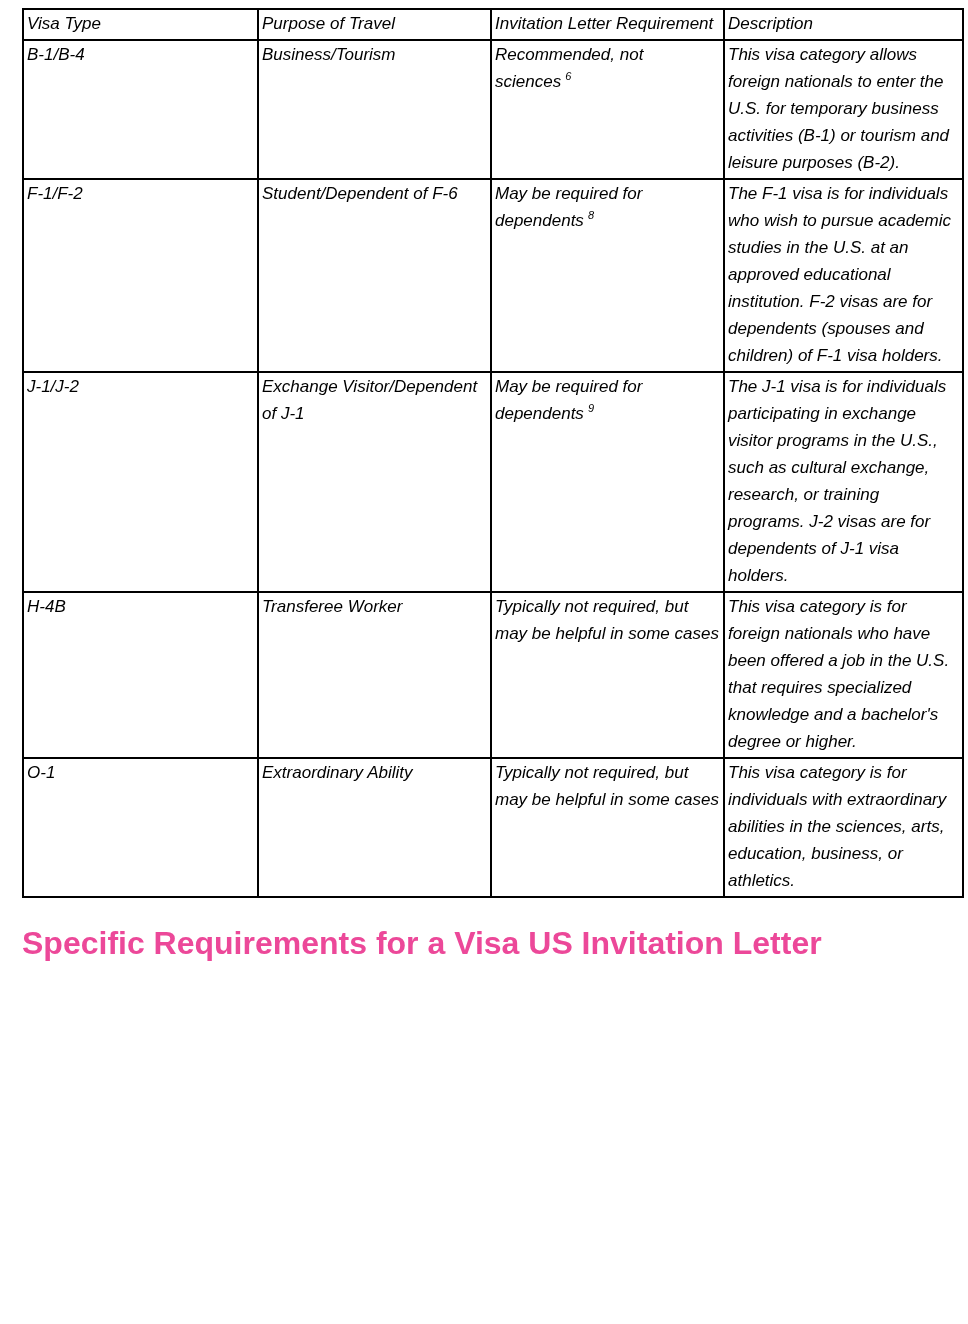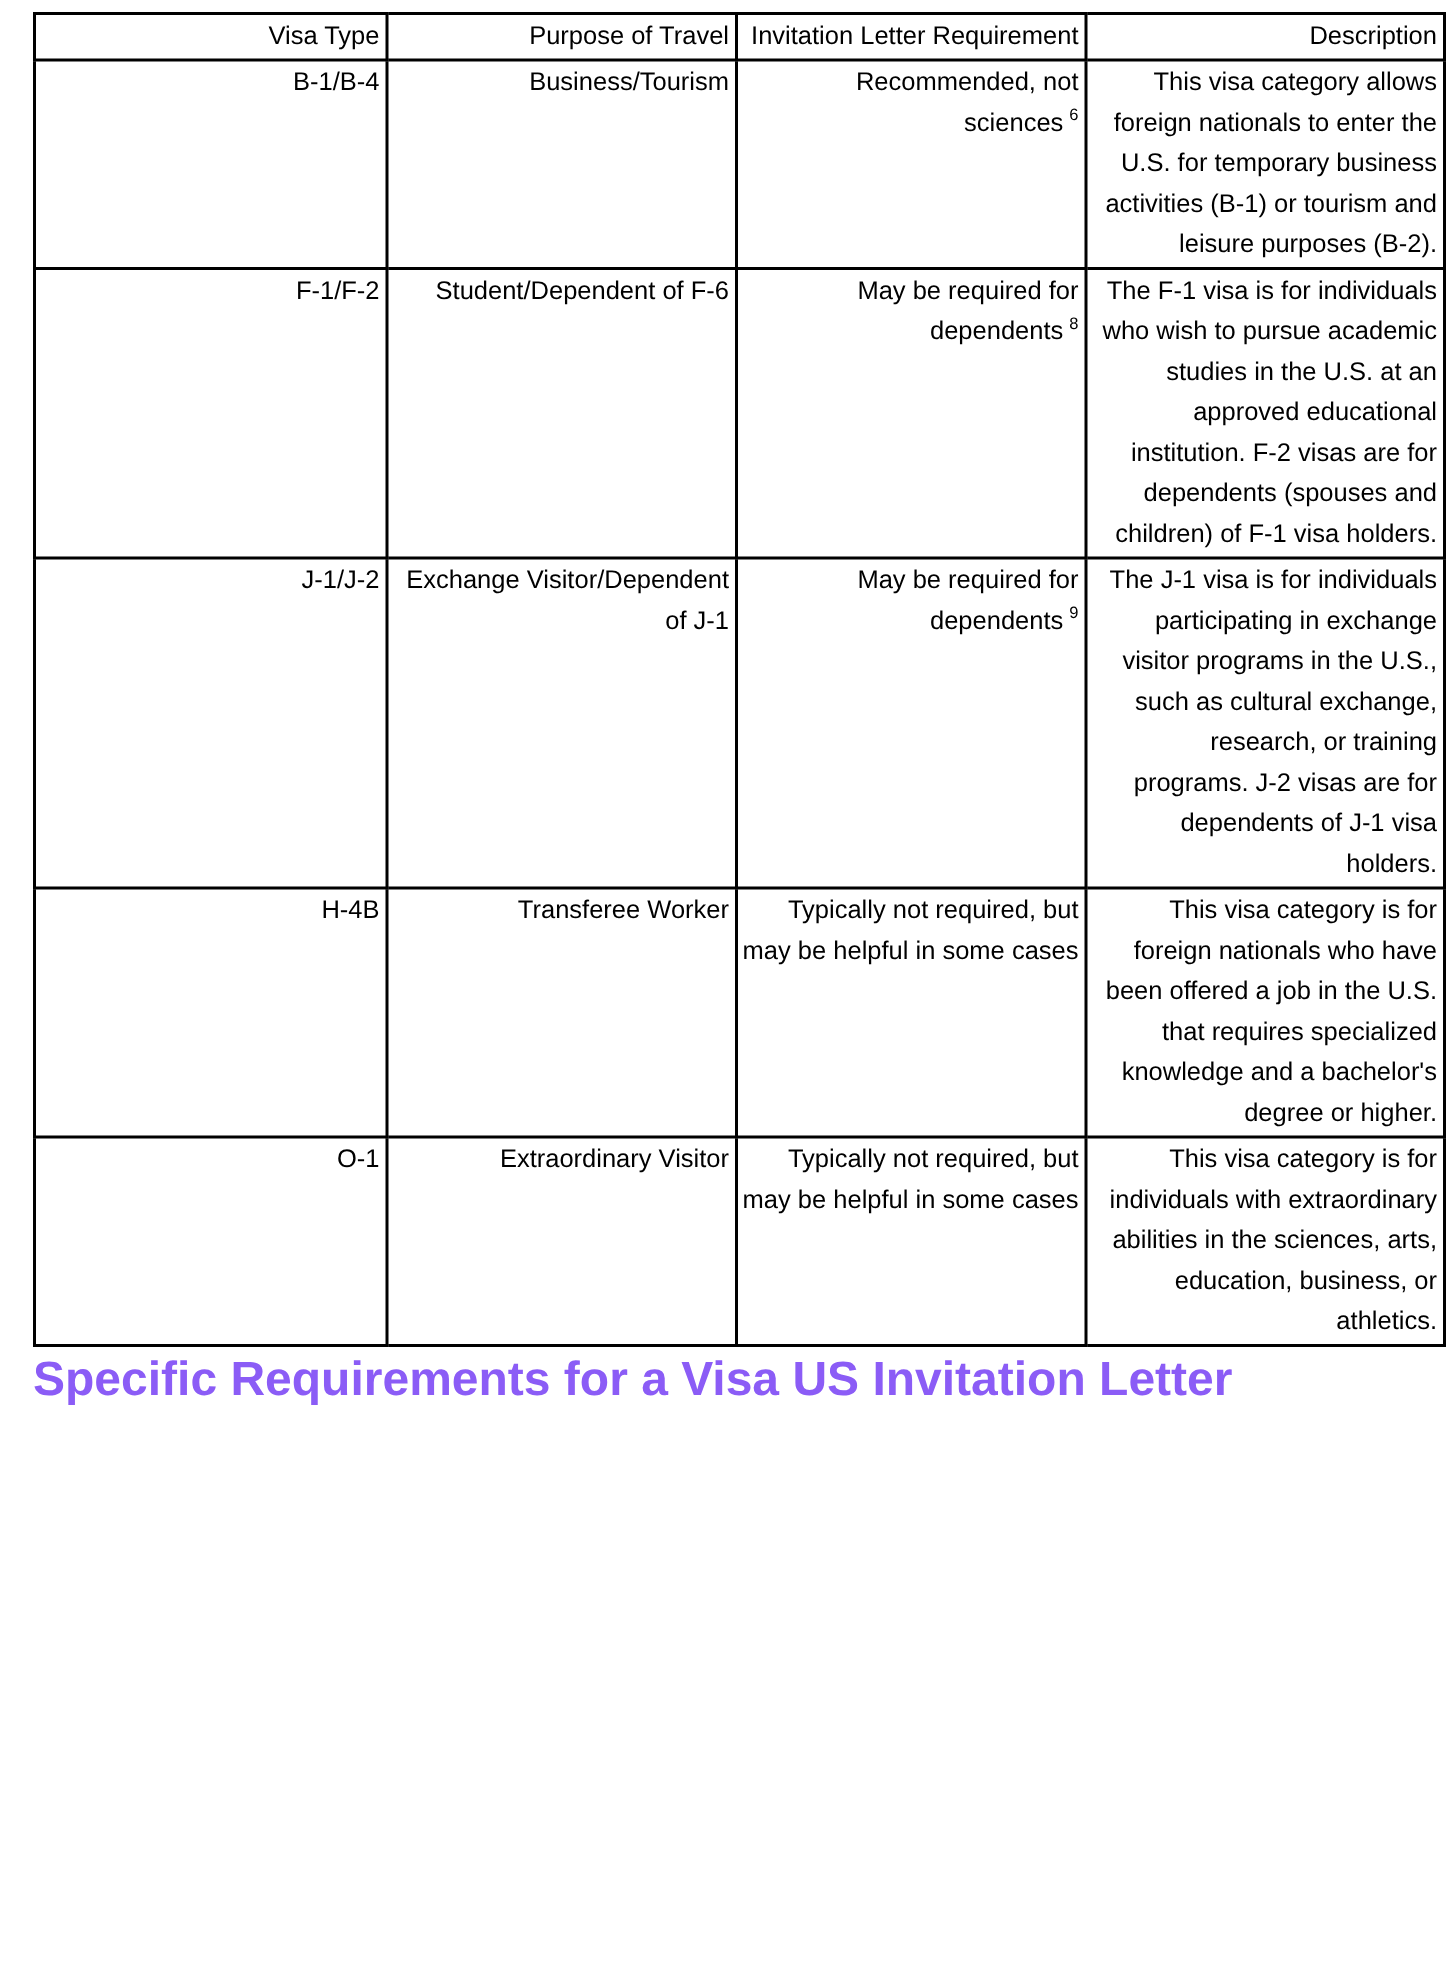--- a/index.html
+++ b/index.html
@@ -21,37 +21,38 @@
     border-collapse: collapse;
     table-layout: fixed;
     font-size: 17px;
     line-height: 27px;
     color: #000000;
   }
   table.visa-table th,
   table.visa-table td {
     border: 2px solid #000000;
     vertical-align: top;
-    text-align: right;
+    text-align: left;
     font-weight: normal;
     padding: 0 4px 2px 3px;
     word-wrap: break-word;
+    font-style: italic;
   }
   sup.footnote-ref {
     font-size: 11px;
     line-height: 0;
     vertical-align: super;
     margin-left: 4px;
   }
   .section-heading {
-    margin-top: 2px;
+    margin-top: 26px;
     font-size: 32px;
     line-height: 38px;
     font-weight: 700;
-    color: #8b5cf6;
+    color: #ec4899;
     white-space: nowrap;
     font-family: "Liberation Sans", sans-serif;
   }
 </style>
 </head>
 <body>
 
 <div class="page">
   <table class="visa-table">
     <colgroup>
@@ -93,21 +94,21 @@
   <tr>
     <td>H-4B</td>
     <td>Transferee Worker</td>
     <td><span>Typically not required, but may be helpful in some cases</span></td>
     <td>This visa category is for foreign nationals who have been offered a job in the U.S. that requires specialized knowledge and a bachelor's degree or higher.</td>
   </tr>
 
 
   <tr>
     <td>O-1</td>
-    <td>Extraordinary Visitor</td>
+    <td>Extraordinary Ability</td>
     <td><span>Typically not required, but may be helpful in some cases</span></td>
     <td>This visa category is for individuals with extraordinary abilities in the sciences, arts, education, business, or athletics.</td>
   </tr>
 </tbody>
   </table>
 
   <h1 class="section-heading">Specific Requirements for a Visa US Invitation Letter</h1>
 </div>
 
 </body></html>

